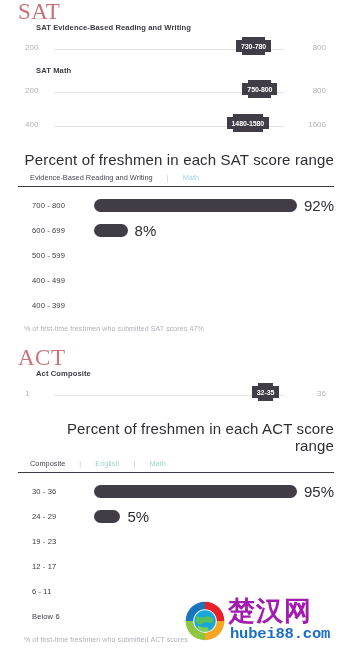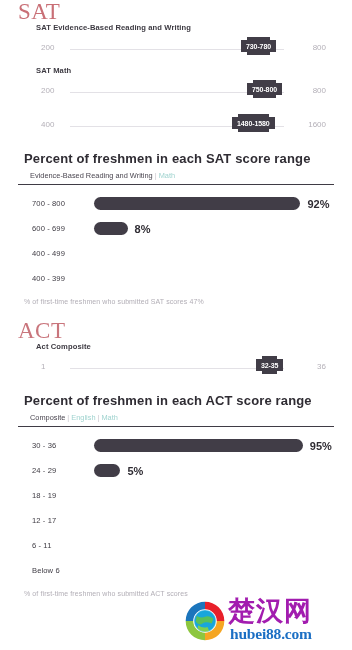--- a/index.html
+++ b/index.html
@@ -26,21 +26,21 @@
   .meter-label {
     font-size: 7.6px;
     font-weight: bold;
     color: #3d3a42;
     padding-left: 36px;
     letter-spacing: .1px;
   }
   .meter-row {
     position: relative;
     height: 34px;
-    margin: 0 18px 0 34px;
+    margin: 0 18px 0 18px;
   }
   .meter-track {
     position: absolute;
     left: 36px; right: 50px; top: 17px; height: 1px;
     background: #e3e1e6;
   }
   .meter-min, .meter-max {
     position: absolute;
     top: 11px;
     font-size: 8px;
@@ -65,32 +65,33 @@
     left: 6px; right: 6px;
     height: 3px;
     background: #413d47;
   }
   .badge::before { top: -3px; }
   .badge::after  { bottom: -3px; }
 
   
   .dist { margin: 0 18px; }
   .dist-title {
-    font-size: 13px;
-    font-weight: bold;
+    font-size: 15px;
+    font-weight: normal;
     color: #2f2c33;
     letter-spacing: .15px;
     padding-left: 6px;
     padding-top: 8px;
     padding-bottom: 5px;
+    text-align: right;
   }
   .tabs {
     display: flex;
     align-items: center;
-    gap: 2px;
+    gap: 14px;
     padding-left: 12px;
     padding-bottom: 4px;
     border-bottom: 1.2px solid #3f3b45;
     font-size: 7.4px;
   }
   .tab { color: #4a4650; white-space: nowrap; }
   .tab.inactive { color: #9fd3cf; }
   .tab-sep { color: #c9c6cd; }
 
   .rows { padding-top: 6px; margin-left: 8px; }
@@ -109,22 +110,22 @@
     flex: 0 0 62px;
   }
   .bar-wrap { position: relative; flex: 1; height: 13px; display:flex; align-items:center; }
   .bar {
     height: 13px;
     background: #413d47;
     border-radius: 7px;
     min-width: 0;
   }
   .bar-val {
-    font-size: 11px;
-    font-weight: bold;
+    font-size: 15px;
+    font-weight: normal;
     color: #2f2c33;
     margin-left: 7px;
     white-space: nowrap;
   }
   .foot {
     font-size: 7px;
     color: #b2aeb6;
     padding-left: 6px;
     padding-top: 7px;
     letter-spacing: .1px;
@@ -148,21 +149,21 @@
     font-family: "DejaVu Sans", sans-serif;
     font-size: 27px;
     font-weight: bold;
     color: #a21caf;
     letter-spacing: 1px;
     line-height: 28px;
     text-shadow: 1px 1px 0 #fff;
   }
   .wm-url {
     position: absolute; left: 50px; top: 27px;
-    font-family: Liberation Serif, serif;
+    font-family: Liberation Mono, monospace;
     font-size: 15.5px;
     font-weight: bold;
     color: #1b6fc4;
     letter-spacing: -.2px;
     text-align: right;
   }
 </style>
 </head>
 <body>
 
@@ -218,20 +219,24 @@
         </div>
 
         <div class="row">
           <div class="row-label">600 - 699</div>
           <div class="bar-wrap">
             <div class="bar" style="width:14%"></div>
             <div class="bar-val">8%</div>
           </div>
         </div>
 
+        <div class="row">
+          <div class="row-label">500 - 599</div>
+          <div class="bar-wrap"></div>
+        </div>
 
         <div class="row">
           <div class="row-label">400 - 499</div>
           <div class="bar-wrap"></div>
         </div>
 
         <div class="row">
           <div class="row-label">400 - 399</div>
           <div class="bar-wrap"></div>
         </div>
@@ -278,21 +283,21 @@
 
         <div class="row">
           <div class="row-label">24 - 29</div>
           <div class="bar-wrap">
             <div class="bar" style="width:11%"></div>
             <div class="bar-val">5%</div>
           </div>
         </div>
 
         <div class="row">
-          <div class="row-label">18 - 19</div>
+          <div class="row-label">19 - 23</div>
           <div class="bar-wrap"></div>
         </div>
 
         <div class="row">
           <div class="row-label">12 - 17</div>
           <div class="bar-wrap"></div>
         </div>
 
         <div class="row">
           <div class="row-label">6 - 11</div>

